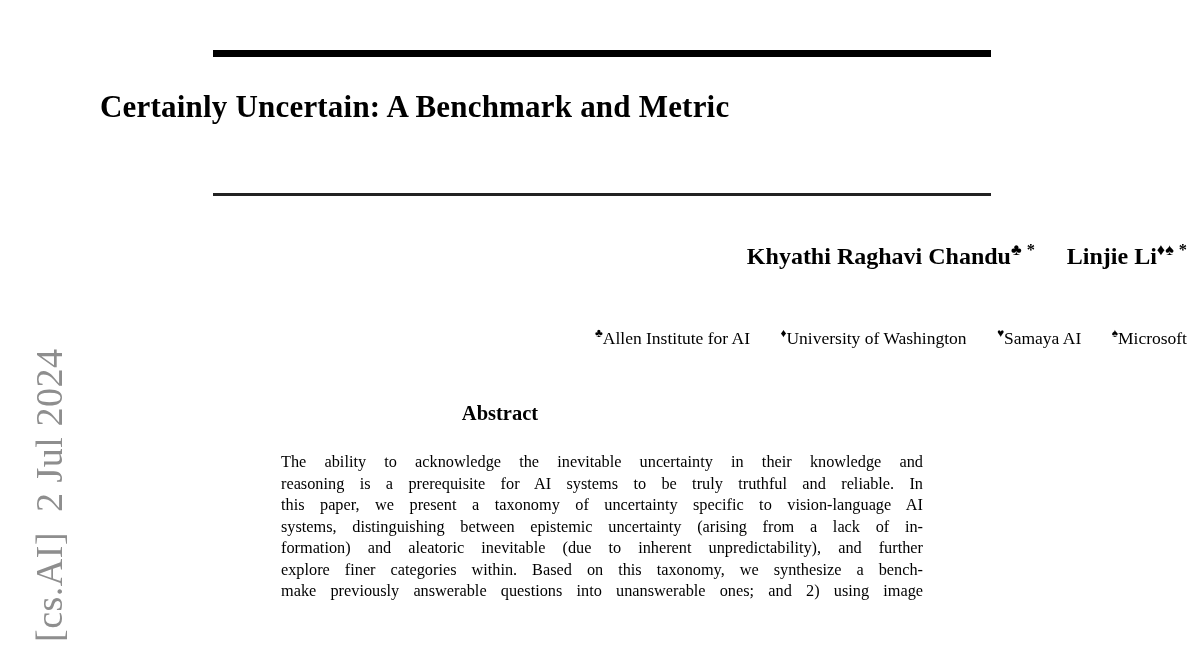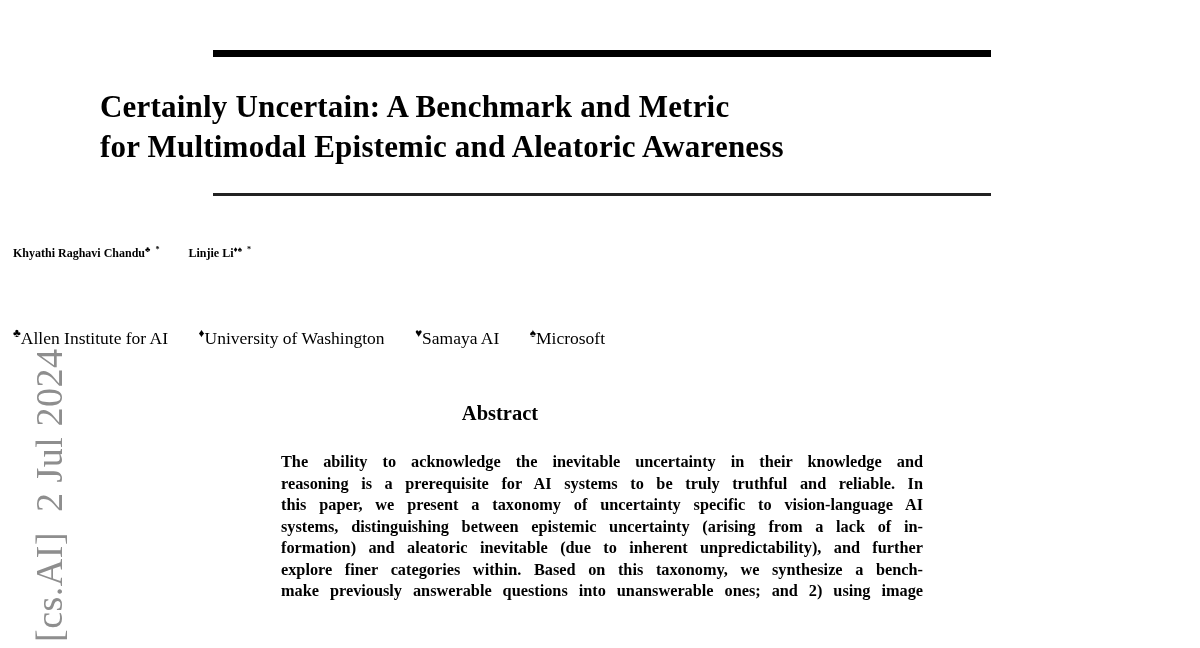--- a/index.html
+++ b/index.html
@@ -22,43 +22,43 @@
   }
 
   .title {
     position: absolute; top: 87px; left: 100px; width: 1000px;
     text-align: left; font-weight: bold;
     font-size: 31px; line-height: 40px; letter-spacing: 0.2px;
   }
 
   .authors {
     position: absolute; top: 236px; left: 0; width: 1200px;
-    text-align: left; font-weight: bold; font-size: 12px;
+    text-align: right; font-weight: bold; font-size: 24px;
   }
   .authors .row { line-height: 27px; }
   .author { margin: 0 13px; white-space: nowrap; }
   .sup { vertical-align: super; font-size: 68%; }
   .note { vertical-align: super; font-size: 68%; margin-left: 5px; font-weight: bold; }
 
   .affils {
     position: absolute; top: 326px; left: 0; width: 1200px;
-    text-align: left; font-size: 17.5px;
+    text-align: right; font-size: 17.5px;
   }
   .affil { margin: 0 13px; white-space: nowrap; }
 
   .abstract-heading {
     position: absolute; top: 402px; left: 0; width: 1000px;
     text-align: center; font-weight: bold; font-size: 20.5px;
   }
 
   .abstract-body {
     position: absolute; left: 281px; top: 451px; width: 642px;
     font-size: 16.3px; line-height: 21.5px;
   }
-  .abs-line { text-align: justify; text-align-last: justify; font-weight: bold; }
+  .abs-line { text-align: justify; text-align-last: justify; }
   .smallcaps { font-variant: small-caps; letter-spacing: 0.3px; }
   .ital { font-style: italic; }
 
   .arxiv-stamp {
     position: absolute; left: 26px; top: 642px;
     transform: rotate(-90deg); transform-origin: 0 0;
     white-space: nowrap;
     font-size: 38px; line-height: 46px; letter-spacing: 0.5px;
   }
 </style>
@@ -66,21 +66,20 @@
 <body>
 
 <div class="page">
 
   <div class="arxiv-stamp" style="color: rgb(142, 142, 142);">[cs.AI]&nbsp; 2 Jul 2024</div>
 
   <div class="rule-thick"></div>
 
   <div class="title">
     <div>Certainly Uncertain: A Benchmark and Metric</div>
-    <div>for Multimodal Epistemic and Aleatoric Awareness</div>
   </div>
 
   <div class="rule-thin"></div>
 
   <div class="authors">
     <div class="row">
       <span class="author"><span>Khyathi Raghavi Chandu</span><span class="sup">♣</span><span class="note">*</span></span>
       <span class="author"><span>Linjie Li</span><span class="sup">♦♠</span><span class="note">*</span></span>
     </div>
   </div>

